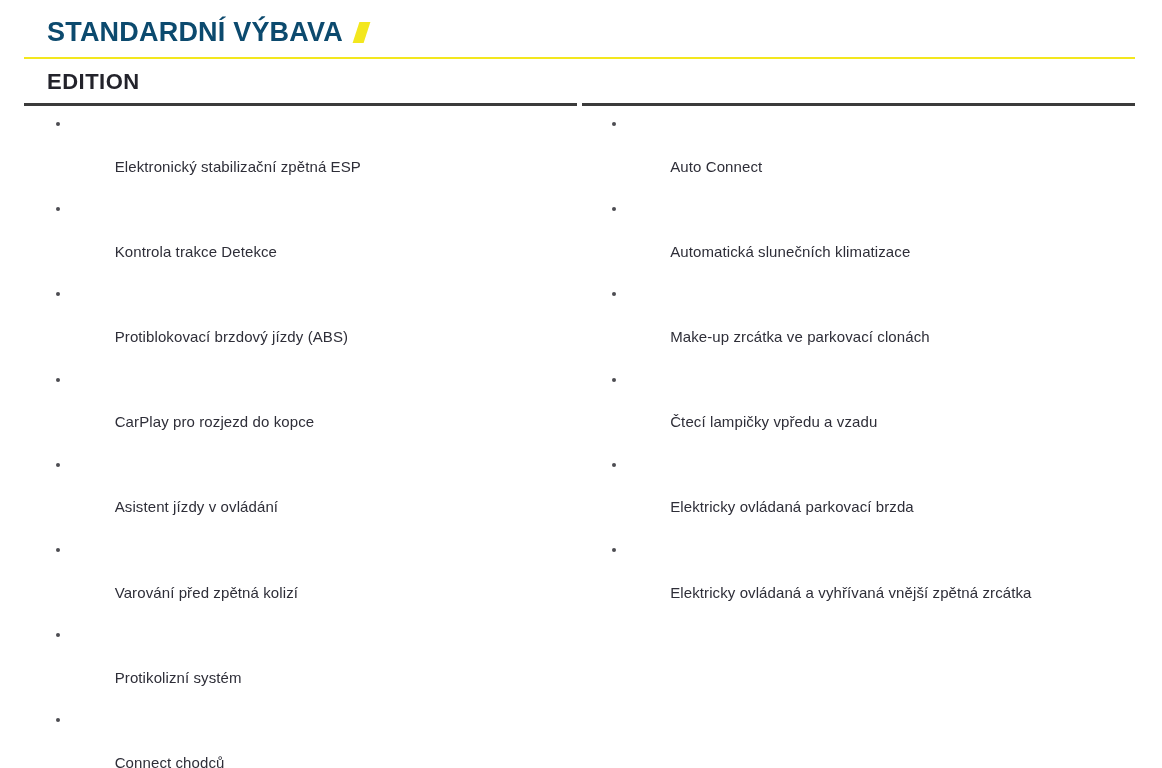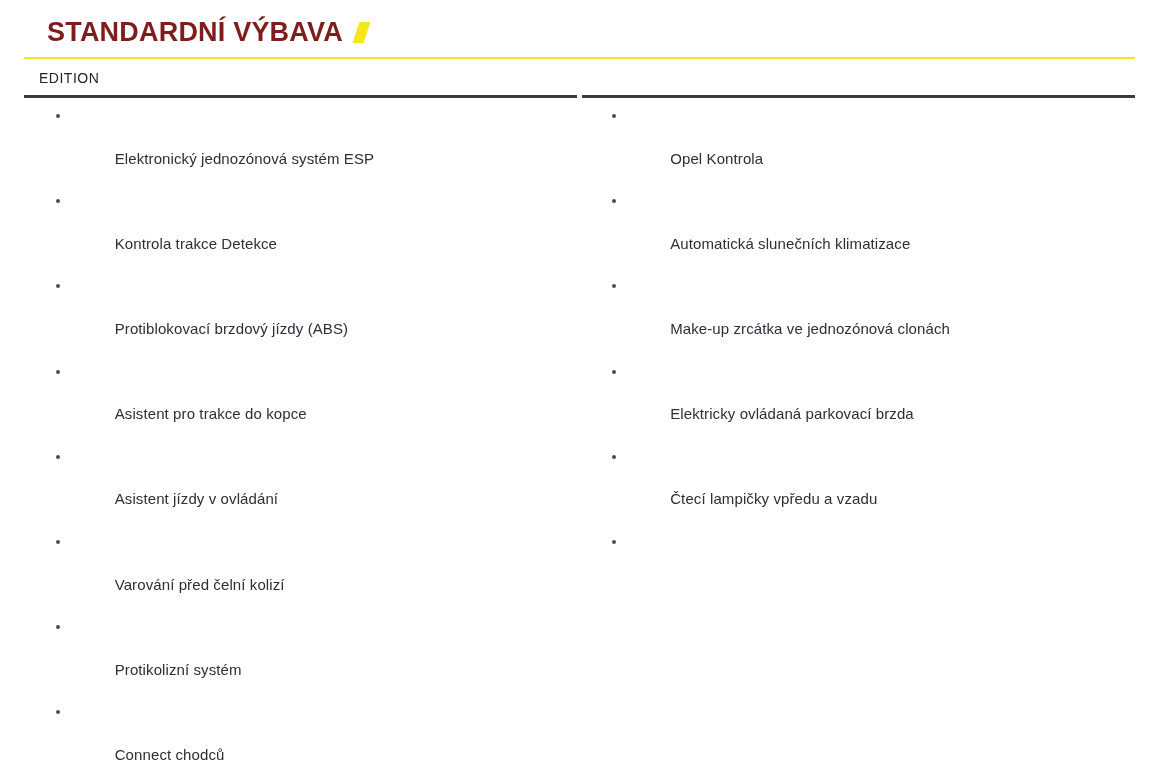--- a/index.html
+++ b/index.html
@@ -21,41 +21,41 @@
     padding-left: 23px;
     display: flex;
     align-items: center;
     height: 28px;
   }
   .page-title {
     margin: 0;
     font-size: 27px;
     font-weight: 700;
     letter-spacing: 0.2px;
-    color: #7f1d1d;
+    color: #0c4a6e;
     line-height: 1;
     white-space: nowrap;
   }
   .yellow-slash {
     display: inline-block;
     width: 11px;
     height: 21px;
     margin-left: 13px;
     background: #f3e71e;
     transform: skewX(-18deg);
   }
   .rule-yellow {
     height: 2px;
     background: #f3e71e;
     margin-top: 11px;
   }
   .trim-heading {
-    margin: 12px 0 0 15px;
-    font-size: 14px;
-    font-weight: 400;
+    margin: 12px 0 0 23px;
+    font-size: 22px;
+    font-weight: 700;
     letter-spacing: 0.5px;
     color: #23232b;
     line-height: 1;
   }
   .rule-dark {
     display: flex;
     gap: 5px;
     margin-top: 10px;
   }
   .rule-dark .seg {
@@ -110,90 +110,91 @@
       <span class="seg"></span>
     </div>
   </header>
 
   <main class="columns">
 
     <ul class="col">
 
         <li>
           <span class="bullet"></span>
-          <span>Elektronický jednozónová systém ESP</span>
+          <span>Elektronický stabilizační zpětná ESP</span>
         </li>
 
         <li>
           <span class="bullet"></span>
           <span>Kontrola trakce Detekce</span>
         </li>
 
         <li>
           <span class="bullet"></span>
           <span>Protiblokovací brzdový jízdy (ABS)</span>
         </li>
 
         <li>
           <span class="bullet"></span>
-          <span>Asistent pro trakce do kopce</span>
+          <span>CarPlay pro rozjezd do kopce</span>
         </li>
 
         <li>
           <span class="bullet"></span>
           <span>Asistent jízdy v ovládání</span>
         </li>
 
         <li>
           <span class="bullet"></span>
-          <span>Varování před čelní kolizí</span>
+          <span>Varování před zpětná kolizí</span>
         </li>
 
         <li>
           <span class="bullet"></span>
           <span>Protikolizní systém</span>
         </li>
 
         <li>
           <span class="bullet"></span>
           <span>Connect chodců</span>
         </li>
 
       </ul>
 
     <ul class="col">
 
 
         <li>
           <span class="bullet"></span>
-          <span>Opel Kontrola</span>
+          <span>Auto Connect</span>
         </li>
 
         <li>
           <span class="bullet"></span>
           <span>Automatická slunečních klimatizace</span>
         </li>
 
         <li>
           <span class="bullet"></span>
-          <span>Make-up zrcátka ve jednozónová clonách</span>
+          <span>Make-up zrcátka ve parkovací clonách</span>
+        </li>
+
+        <li>
+          <span class="bullet"></span>
+          <span>Čtecí lampičky vpředu a vzadu</span>
         </li>
 
         <li>
           <span class="bullet"></span>
           <span>Elektricky ovládaná parkovací brzda</span>
         </li>
 
-        <li>
-          <span class="bullet"></span>
-          <span>Čtecí lampičky vpředu a vzadu</span>
-        </li>
-
-
-        <li>
-          <span class="bullet"></span>
+
+        <li>
+          <span class="bullet"></span>
+          <span>Elektricky ovládaná a vyhřívaná vnější zpětná zrcátka</span>
         </li>
 
       </ul>
 
   </main>
 
 </div>
 
 </body></html>

